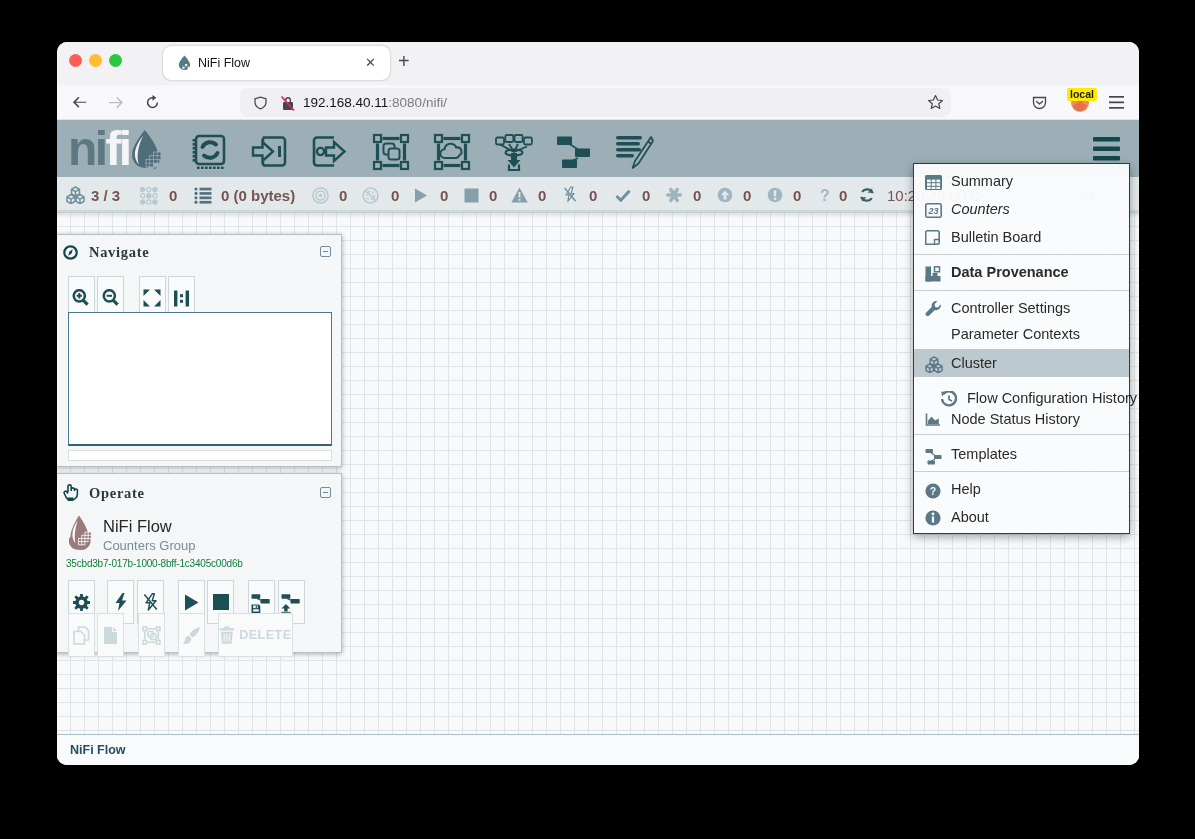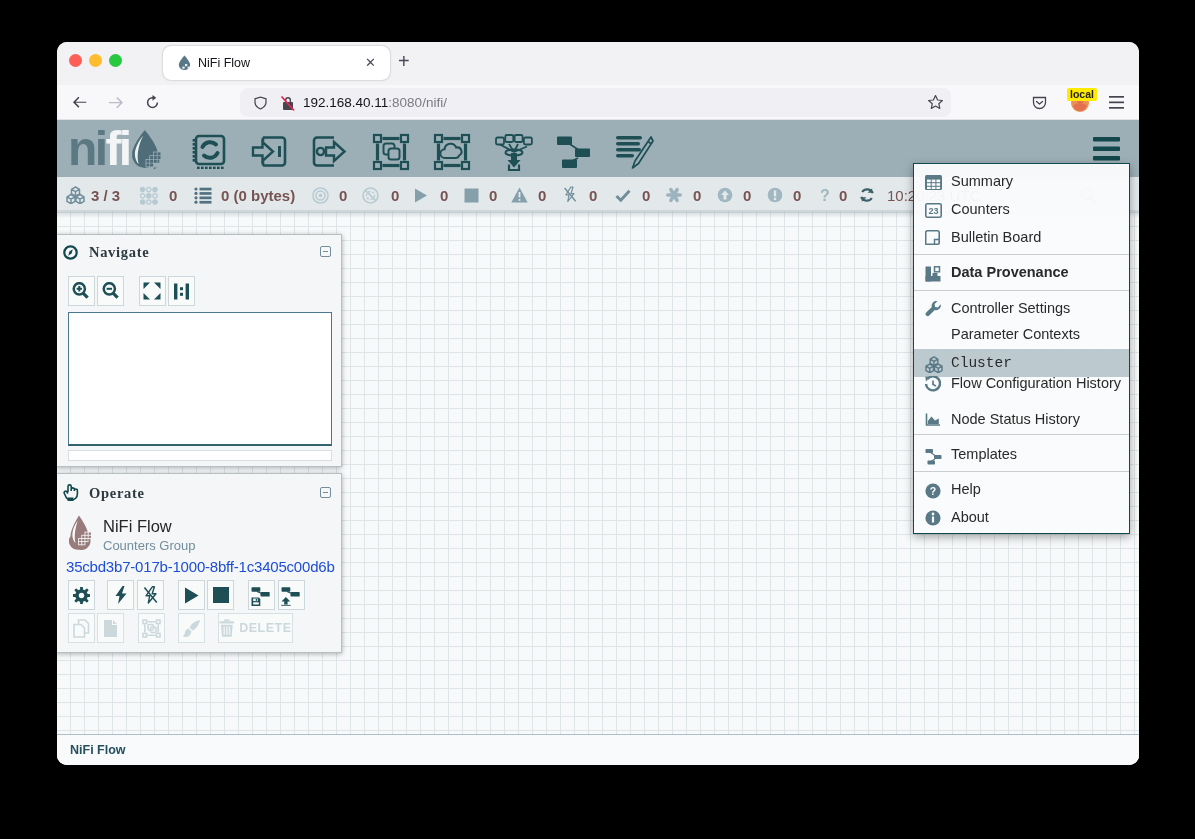--- a/index.html
+++ b/index.html
@@ -27,21 +27,21 @@
      background-image:linear-gradient(to right,#dee5e6 1px,transparent 1px),linear-gradient(to bottom,#dee5e6 1px,transparent 1px);
      background-size:14px 14px; background-position:13px 0px,0px 1px; background-color:#f7f9fa; }
   #canvasshadow { position:absolute; left:0; top:91px; width:100%; height:7px; background:linear-gradient(to bottom, rgba(90,110,120,0.25), rgba(90,110,120,0)); }
   #breadcrumb { position:absolute; left:0; top:614px; width:100%; height:31px; background:#f8fafb; border-top:1px solid #aabfc7; }
   #breadcrumb span { position:absolute; left:13px; top:8px; font-size:12.5px; font-weight:bold; color:#26505f; }
   
   .panel { position:absolute; background:#f4f6f7; border:1px solid #b7bfc2; box-shadow:0 1px 5px rgba(0,0,0,0.3); }
   .ptitle { font-family:"Liberation Serif", serif; font-weight:bold; font-size:14.5px; letter-spacing:0.7px; color:#2c3a40; }
   .minbtn { position:absolute; width:11px; height:11px; border:1.5px solid #728e9b; border-radius:2px; }
   .minbtn:after { content:""; position:absolute; left:1.5px; top:3.5px; width:5px; height:1.5px; background:#728e9b; }
-  .toolbtn { position:absolute; width:27px; height:30px; background:#f9fbfb; border:1px solid #cbd7da; display:flex; align-items:center; justify-content:center;text-align:right; }
+  .toolbtn { position:absolute; width:27px; height:44px; background:#f9fbfb; border:1px solid #cbd7da; display:flex; align-items:center; justify-content:center;text-align:right; }
   .toolbtn.dis { border-color:#d7e0e2; }
   
   #menu { position:absolute; left:856px; top:43px; width:217px; height:371px; background:rgba(250,251,252,0.955); border:1px solid #0e4a50; box-shadow:0 3px 9px rgba(0,0,0,0.35); }
   .mi { position:absolute; left:0; width:215px; height:28px; }
   .mi .t { position:absolute; left:37px; top:5.5px; font-size:14.5px; color:#2a2a2a; }
   .mi svg { position:absolute; left:11px; top:7px; }
   .mdiv { position:absolute; left:0; width:215px; border-top:1px solid #c9cdce; }
 </style>
 </head>
 <body>
@@ -423,21 +423,21 @@
           <rect x="19.60" y="20.70" width="2.3" height="2.3" fill="#997b7b"></rect>
           <rect x="10.00" y="23.90" width="2.3" height="2.3" fill="#997b7b"></rect>
           <rect x="13.20" y="23.90" width="2.3" height="2.3" fill="#997b7b"></rect>
           <rect x="16.40" y="23.90" width="2.3" height="2.3" fill="#997b7b"></rect>
           <rect x="10.00" y="27.10" width="2.3" height="2.3" fill="#997b7b"></rect>
           <rect x="13.20" y="27.10" width="2.3" height="2.3" fill="#997b7b"></rect>
           <rect x="19.6" y="23.9" width="1.3" height="2.3" fill="#997b7b"></rect>
 </svg>
         <div style="position:absolute;left:46px;top:43px;font-size:16.5px;color:#262626;">NiFi Flow</div>
         <div style="position:absolute;left:46px;top:64px;font-size:13px;color:#728e9b;">Counters Group</div>
-        <div style="position:absolute;left:9px;top:84px;font-size:15px;letter-spacing:-0.2px;color:#1d4ed8;">35cbd3b7-017b-1000-8bff-1c3405c00d6b</div>
+        <div style="position:absolute;left:9px;top:84px;font-size:10px;letter-spacing:-0.2px;color:#15803d;">35cbd3b7-017b-1000-8bff-1c3405c00d6b</div>
         <div class="toolbtn" style="left:10.5px;top:106px;">
           <svg width="17" height="17" viewBox="0 0 17 17">
             <rect x="7.1" y="-0.4" width="2.8" height="4" rx="0.7" transform="rotate(0 8.5 8.5)" fill="#1d4f55"></rect>
             <rect x="7.1" y="-0.4" width="2.8" height="4" rx="0.7" transform="rotate(45 8.5 8.5)" fill="#1d4f55"></rect>
             <rect x="7.1" y="-0.4" width="2.8" height="4" rx="0.7" transform="rotate(90 8.5 8.5)" fill="#1d4f55"></rect>
             <rect x="7.1" y="-0.4" width="2.8" height="4" rx="0.7" transform="rotate(135 8.5 8.5)" fill="#1d4f55"></rect>
             <rect x="7.1" y="-0.4" width="2.8" height="4" rx="0.7" transform="rotate(180 8.5 8.5)" fill="#1d4f55"></rect>
             <rect x="7.1" y="-0.4" width="2.8" height="4" rx="0.7" transform="rotate(225 8.5 8.5)" fill="#1d4f55"></rect>
             <rect x="7.1" y="-0.4" width="2.8" height="4" rx="0.7" transform="rotate(270 8.5 8.5)" fill="#1d4f55"></rect>
             <rect x="7.1" y="-0.4" width="2.8" height="4" rx="0.7" transform="rotate(315 8.5 8.5)" fill="#1d4f55"></rect>
@@ -548,21 +548,21 @@
               <rect x="2" y="8.2" width="3.7" height="2.6"></rect>
               <rect x="6.7" y="8.2" width="3.7" height="2.6"></rect>
               <rect x="11.4" y="8.2" width="3.7" height="2.6"></rect>
               <rect x="2" y="11.8" width="3.7" height="2.2"></rect>
               <rect x="6.7" y="11.8" width="3.7" height="2.2"></rect>
               <rect x="11.4" y="11.8" width="3.7" height="2.2"></rect>
             </g>
           </svg>
           <span class="t" style="left:37px;">Summary</span>
         </div>
-        <div class="mi" style="top:31.5px;">
+        <div class="mi" style="top:31.5px;font-style:italic;">
           <svg width="17" height="15" viewBox="0 0 17 15">
             <rect x="0.8" y="0.8" width="15.4" height="13.4" rx="1.5" fill="none" stroke="#5a7987" stroke-width="1.6"></rect>
             <text x="8.5" y="11" text-anchor="middle" font-size="9" font-weight="bold" fill="#5a7987" font-family="Liberation Sans">23</text>
           </svg>
           <span class="t" style="left:37px;">Counters</span>
         </div>
         <div class="mi" style="top:59.3px;">
           <svg width="15" height="15" viewBox="0 0 15 15">
             <path d="M2.5 0.8 h10 a1.7 1.7 0 0 1 1.7 1.7 v10 a1.7 1.7 0 0 1-1.7 1.7 h-3 l-8.7-0.1 a1.7 1.7 0 0 1-0.1-1.6 v-10 A1.7 1.7 0 0 1 2.5 0.8z" fill="none" stroke="#5a7987" stroke-width="1.6"></path>
             <path d="M9.5 14 L9.5 9.5 L14 9.5" fill="none" stroke="#5a7987" stroke-width="1.4"></path>
@@ -584,31 +584,31 @@
         <div class="mdiv" style="top:126px;"></div>
         <div class="mi" style="top:130px;">
           <svg width="16" height="16" viewBox="0 0 16 16">
             <path d="M15.6 3.2 a4.6 4.6 0 0 1-5.8 5.7 L4.2 14.5 a2.1 2.1 0 0 1-3-3 L6.8 5.9 a4.6 4.6 0 0 1 5.6-5.7 L9.6 3 l0.5 2.9 2.9 0.5 z" fill="#5a7987"></path>
           </svg>
           <span class="t" style="left:37px;">Controller Settings</span>
         </div>
         <div class="mi" style="top:156px;">
           <span class="t" style="left:37px;">Parameter Contexts</span>
         </div>
-        <div class="mi" style="top:185px;background:#bcc9cf;font-family:Liberation Mono, monospace;">
+        <div class="mi" style="top:185px;background:#bcc9cf;">
           <svg width="18" height="17" viewBox="0 0 19 18">
             <g fill="none" stroke="#5a7987" stroke-width="1.5" stroke-linejoin="round">
 <path d="M9.5 1 l4 2.3 v4.6 l-4 2.3 -4-2.3 V3.3 z M5.5 3.3 l4 2.3 4-2.3 M9.5 5.6 v4.6"></path>
 <path d="M5 8.5 l4 2.3 v4.6 l-4 2.3 -4-2.3 v-4.6 z M1 10.8 l4 2.3 4-2.3 M5 13.1 v4.6"></path>
 <path d="M14 8.5 l4 2.3 v4.6 l-4 2.3 -4-2.3 v-4.6 z M10 10.8 l4 2.3 4-2.3 M14 13.1 v4.6"></path>
             </g>
           </svg>
           <span class="t" style="left:37px;">Cluster</span>
         </div>
-        <div class="mi" style="top:205px;">
+        <div class="mi" style="top:220px;margin-left:16px;">
           <svg width="16" height="16" viewBox="0 0 16 16">
             <path d="M2.5 3 A7 7 0 1 1 1 8" fill="none" stroke="#5a7987" stroke-width="2.4"></path>
             <path d="M0.3 0.5 L5 1 L1 5.5 z" fill="#5a7987"></path>
             <path d="M8 4.5 V8.5 L11 10" fill="none" stroke="#5a7987" stroke-width="1.7"></path>
           </svg>
           <span class="t" style="left:37px;">Flow Configuration History</span>
         </div>
         <div class="mi" style="top:241.5px;">
           <svg width="16" height="15" viewBox="0 0 16 15">
             <path d="M1.5 0.5 V12 H15" fill="none" stroke="#5a7987" stroke-width="1.6"></path>

